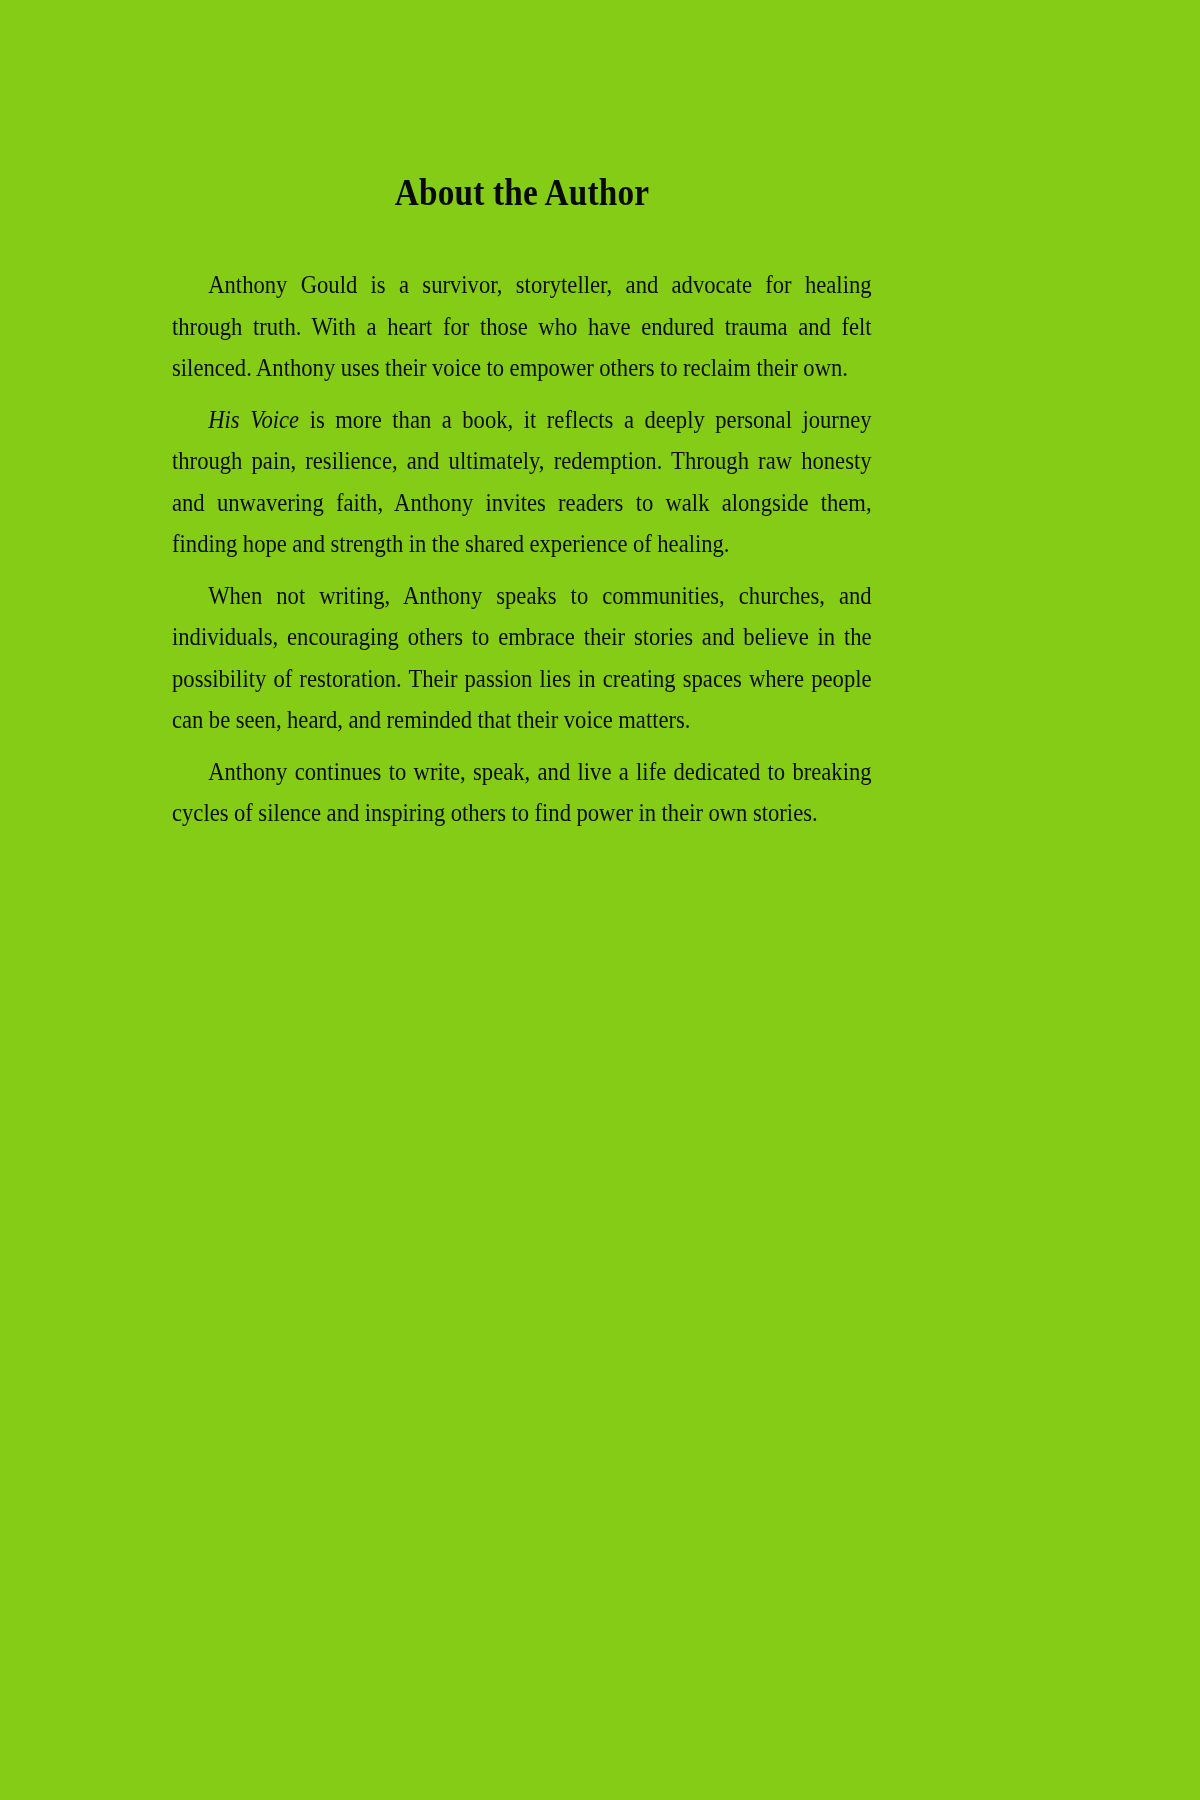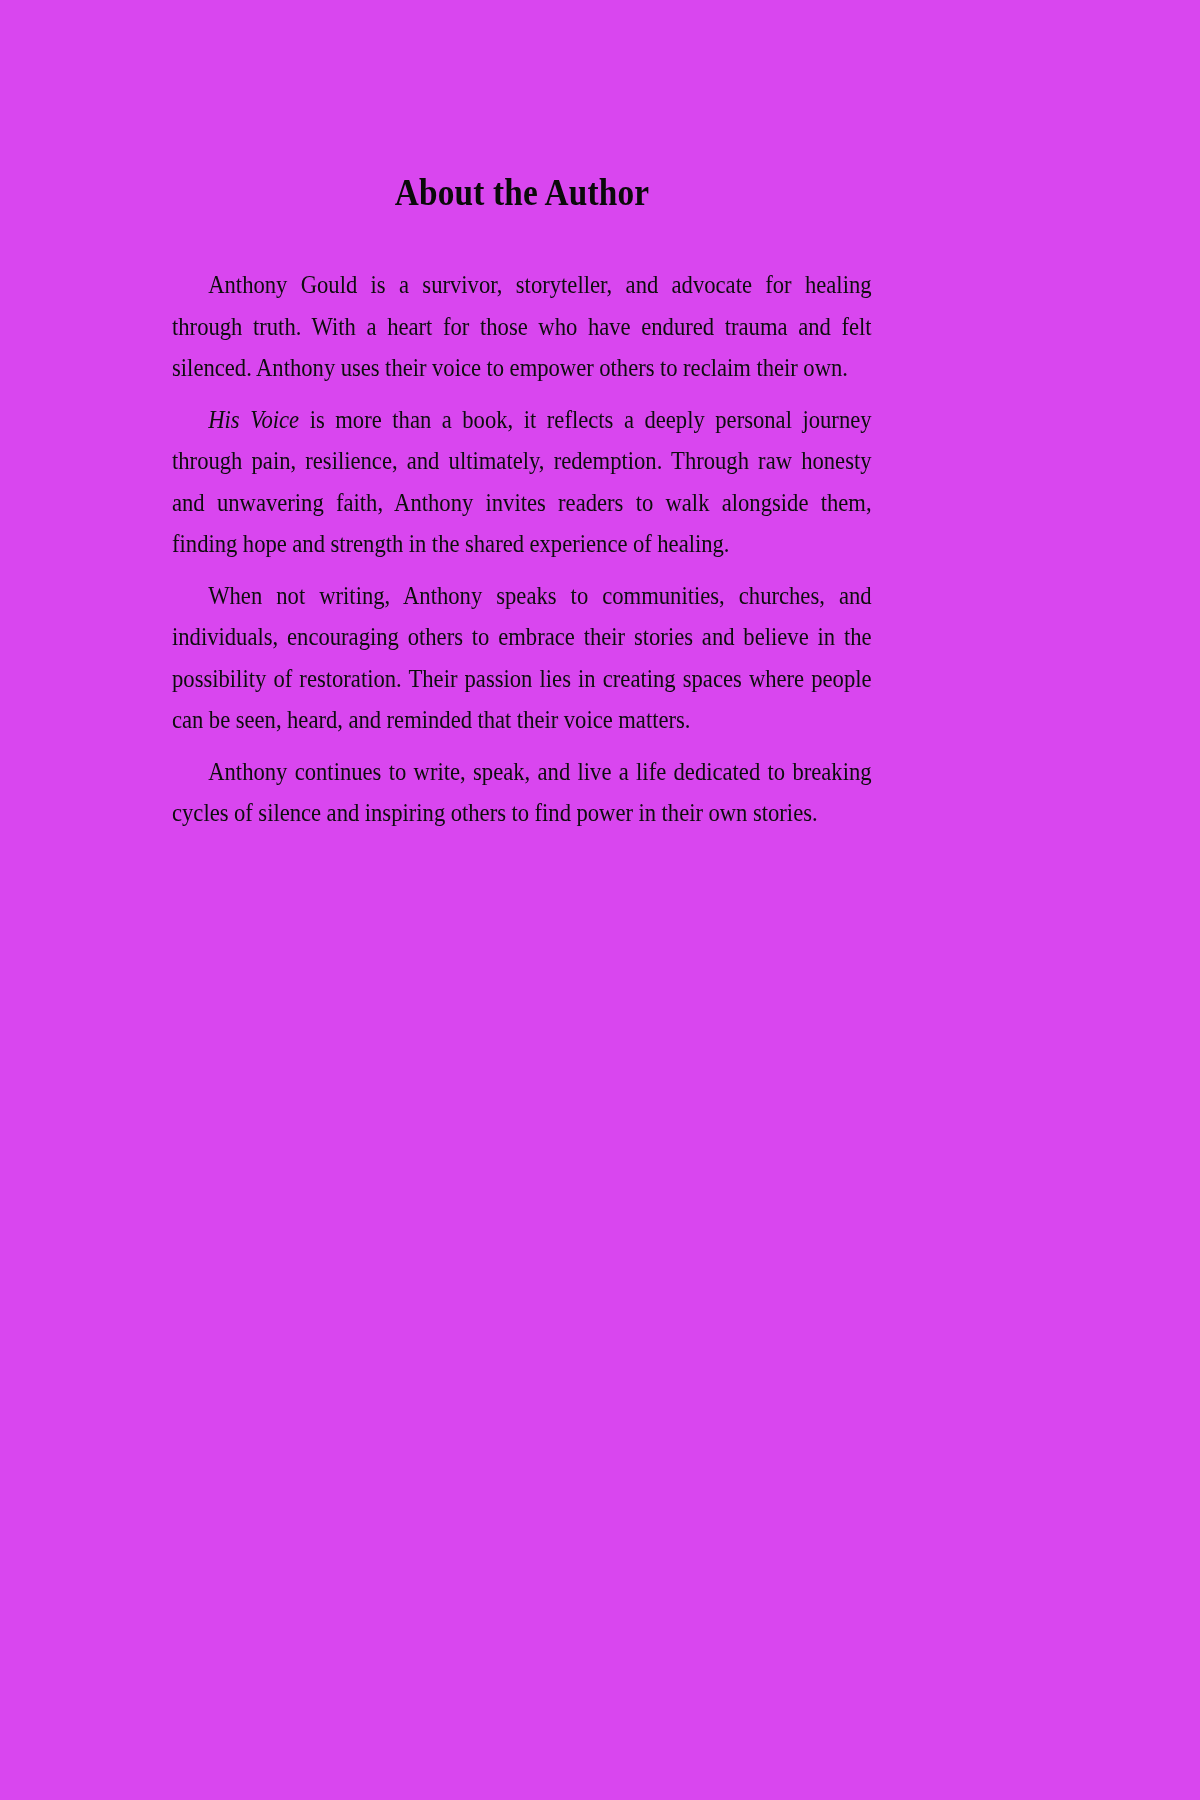--- a/index.html
+++ b/index.html
@@ -14,21 +14,21 @@
     overflow: hidden;
     font-family: "Liberation Serif", "DejaVu Serif", serif;
     color: #0b0b0b;
     -webkit-font-smoothing: antialiased;
   }
 
   .page {
     width: 1200px;
     height: 1800px;
     box-sizing: border-box;
-    background: #d946ef;
+    background: #84cc16;
     position: relative;
   }
 
   .content {
     position: absolute;
     left: 172px;
     top: 170px;
     width: 700px;
   }
 

